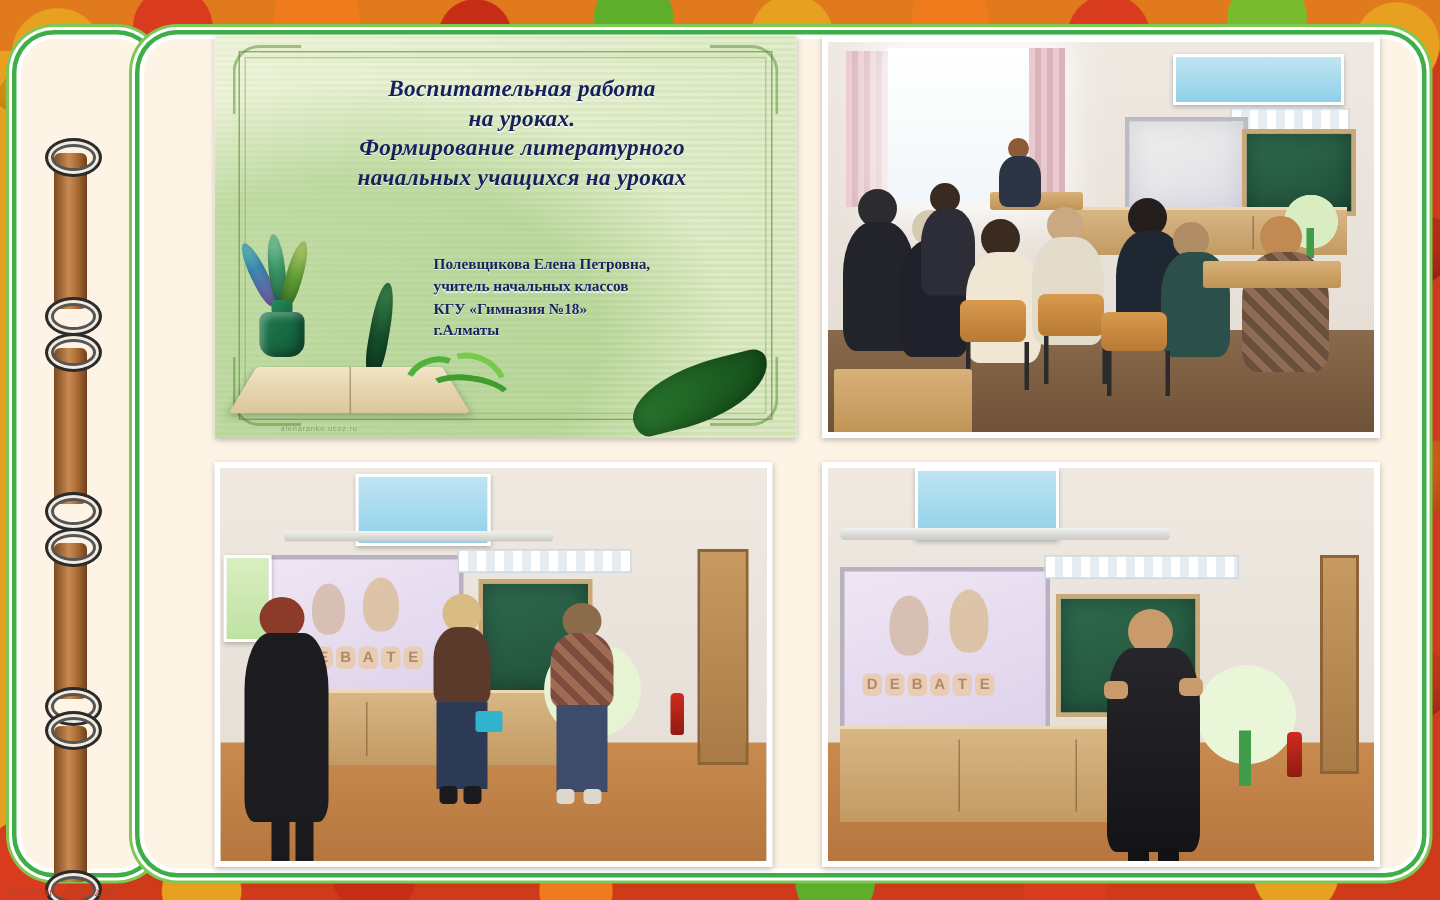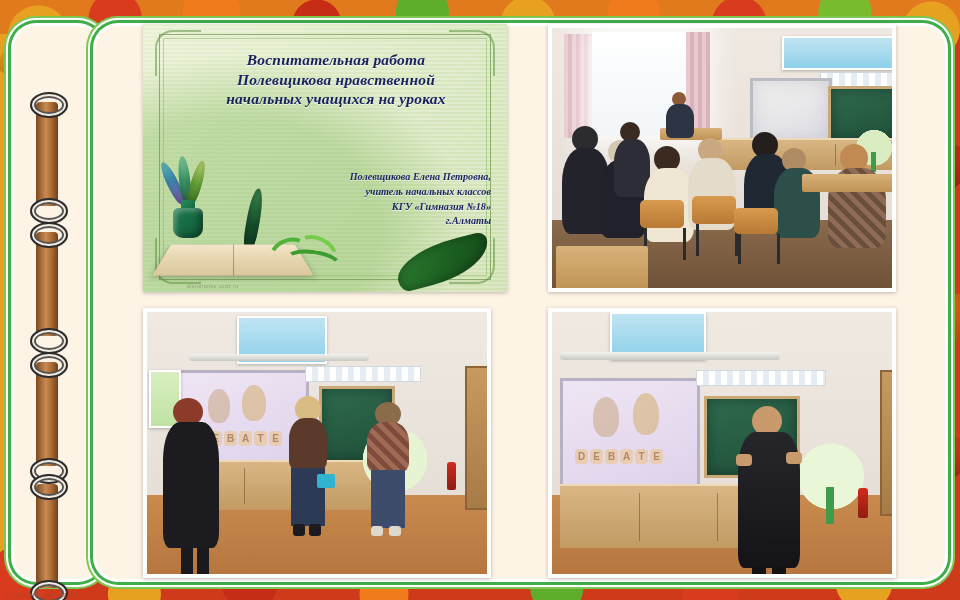--- a/index.html
+++ b/index.html
@@ -60,21 +60,21 @@
   .spiral{position:absolute;left:30px;width:34px;}
   .spiral .bar{position:absolute;left:6px;top:14px;width:22px;height:104px;border-radius:4px;
     background:linear-gradient(90deg,#7b4a22,#c98b52 45%,#a4642f 75%,#6e3f1c);}
   .spiral .ring{position:absolute;left:0;width:34px;height:22px;border-radius:50%;
     border:2px solid #2b2b2b;background:transparent;
     box-shadow:inset 0 0 0 2px #f2ece0, inset 0 0 0 4px #555;}
   .spiral .ring.top{top:4px;} .spiral .ring.bot{top:110px;}
 
   
   .tile{position:absolute;background:#ffffff;overflow:hidden;
-        box-shadow:0 1px 4px rgba(0,0,0,.25);}
+        box-shadow:0 1px 4px rgba(0,0,0,.25);padding-left:24px;}
   .tile > .inner{position:absolute;inset:4px;overflow:hidden;background:#cfcfcf;}
 
   
   #slide-title{left:143px;top:24px;width:364px;height:268px;}
   .slide-bg{position:absolute;inset:0;
     background:
       radial-gradient(ellipse at 25% 75%, rgba(120,180,80,.35) 0 38%, transparent 60%),
       repeating-linear-gradient(0deg, rgba(255,255,255,.25) 0 2px, rgba(0,0,0,0) 2px 4px),
       linear-gradient(135deg,#e9f0d2 0%,#dbe8c2 45%,#cfe0b1 100%);
   }
@@ -85,22 +85,22 @@
   .cs-tl{left:12px;top:6px;border-right:0;border-bottom:0;border-radius:18px 0 0 0;}
   .cs-tr{right:12px;top:6px;border-left:0;border-bottom:0;border-radius:0 18px 0 0;}
   .cs-br{right:12px;bottom:8px;border-left:0;border-top:0;border-radius:0 0 18px 0;}
   .cs-bl{left:12px;bottom:8px;border-right:0;border-top:0;border-radius:0 0 0 18px;}
 
   .slide-title-text{position:absolute;left:40px;top:26px;right:18px;
     text-align:center;color:#16215c;font-weight:bold;font-style:italic;
     font-size:15.5px;line-height:1.26;letter-spacing:.2px;
     text-shadow:0 1px 0 rgba(255,255,255,.75);}
   .slide-author{position:absolute;left:146px;top:146px;right:16px;
-    color:#17225e;font-weight:bold;font-style:italic;font-size:10.2px;
-    line-height:1.45;text-align:right;
+    color:#17225e;font-weight:bold;font-size:10.2px;
+    line-height:1.45;text-align:left;
     text-shadow:0 1px 0 rgba(255,255,255,.7);}
   .slide-author div{white-space:nowrap;}
 
   
   .ink-pot{position:absolute;left:30px;bottom:54px;width:30px;height:30px;
     background:linear-gradient(135deg,#1f7a4d,#0f5a38);border-radius:6px 6px 10px 10px;
     box-shadow:inset -4px -3px 6px rgba(0,0,0,.3), inset 3px 3px 5px rgba(255,255,255,.3);}
   .ink-neck{position:absolute;left:38px;bottom:82px;width:14px;height:10px;
     background:linear-gradient(135deg,#2a8c59,#156740);border-radius:3px;}
   .feather{position:absolute;width:11px;height:46px;border-radius:60% 60% 50% 50%;
@@ -227,21 +227,22 @@
   <div class="tile" id="slide-title">
     <div class="slide-bg"></div>
     <div class="slide-frame"></div>
     <div class="corner-swirl cs-tl"></div>
     <div class="corner-swirl cs-tr"></div>
     <div class="corner-swirl cs-br"></div>
     <div class="corner-swirl cs-bl"></div>
 
     <div class="slide-title-text">
       <div>Воспитательная работа</div>
-      <div>Полевщикова нравственной</div>
+      <div>на уроках.</div>
+      <div>Формирование литературного</div>
       <div>начальных учащихся на уроках</div>
     </div>
 
     <div class="slide-author">
       <div>Полевщикова Елена Петровна,</div>
       <div>учитель начальных классов</div>
       <div>КГУ «Гимназия №18»</div>
       <div>г.Алматы</div>
     </div>
 

